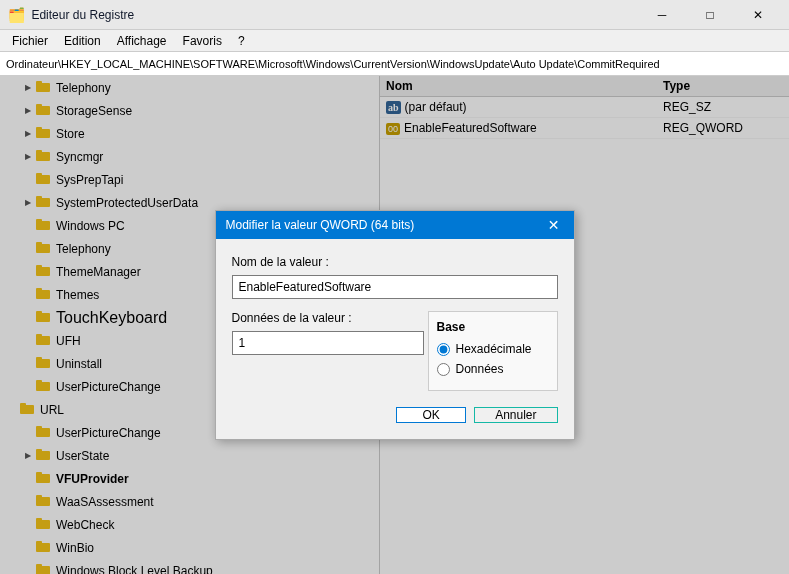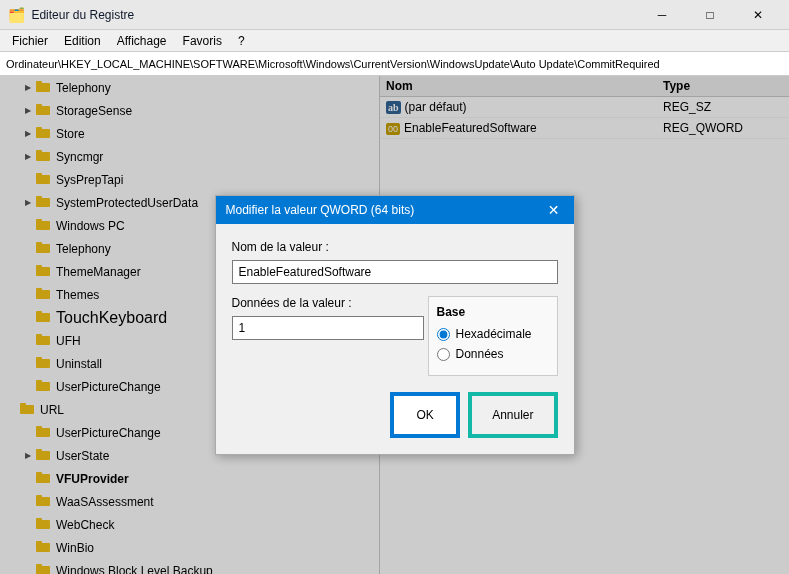--- a/index.html
+++ b/index.html
@@ -235,23 +235,23 @@
       font-size: 12px;
       background: #fff;
     }
     .dialog-buttons {
       display: flex;
       justify-content: flex-end;
       gap: 8px;
       margin-top: 16px;
     }
     .dialog-btn {
-      padding: 12px 20px;
-      font-size: 12px;
-      border: 4px solid #14b8a6;
+      padding: 0 20px;
+      font-size: 12px;
+      border: 1px solid #14b8a6;
       background: #f0f0f0;
       cursor: pointer;
       min-width: 70px;
     }
     .dialog-btn.primary {
       border-color: #0078d4;
       background: #fff;
     }
 
     

